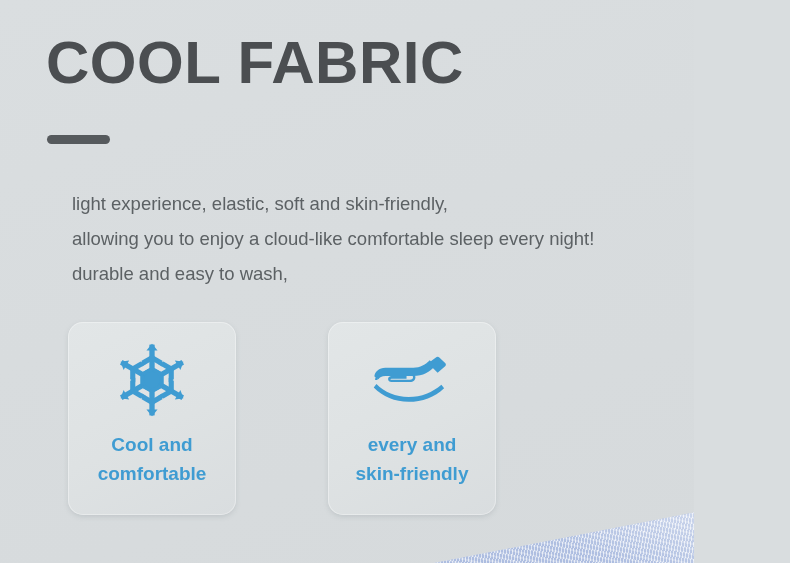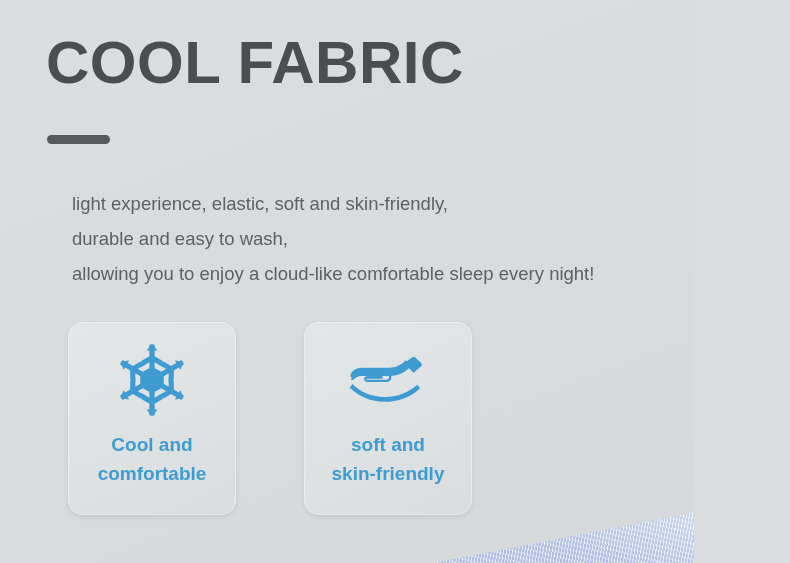--- a/index.html
+++ b/index.html
@@ -89,21 +89,21 @@
     white-space: nowrap;
     margin-left: 24px;
   }
 
   
   .cards {
     position: absolute;
     left: 68px;
     top: 322px;
     display: flex;
-    gap: 68px;
+    gap: 92px;
   }
   .card {
     width: 168px;
     height: 193px;
     box-sizing: border-box;
     border-radius: 15px;
     background: linear-gradient(155deg, #e2e6e7 0%, #dee2e3 55%, #d9dddf 100%);
     box-shadow: 0 2px 5px rgba(120,130,135,0.22),
                 0 0 0 1px rgba(255,255,255,0.35) inset;
     display: flex;
@@ -133,22 +133,22 @@
 <div id="page">
 
   <div class="fabric-corner"></div>
 
   <div class="title">COOL FABRIC</div>
 
   <div class="title-rule"></div>
 
   <div class="desc">
     <div class="desc-line">light experience, elastic, soft and skin-friendly,</div>
+    <div class="desc-line">allowing you to enjoy a cloud-like comfortable sleep every night!</div>
     <div class="desc-line">durable and easy to wash,</div>
-    <div class="desc-line">allowing you to enjoy a cloud-like comfortable sleep every night!</div>
   </div>
 
   <div class="cards">
 
     <div class="card">
       <div class="card-icon">
         <svg width="74" height="74" viewBox="0 0 100 100" aria-hidden="true">
           <g fill="#3f9cd2">
             <g id="sfarm">
               <rect x="46.4" y="2" width="7.2" height="96" rx="0.6"></rect>
@@ -184,18 +184,18 @@
                      C14,30.4 10,33.6 9.5,38 Z"></path>
             <path d="M5,33 C5,26 12,20 21,20 L62,20 C72,20 80,15 86,9 L94,17
                      C86,26 76,32 62,32 L21,32 C16,32 12,34 11,37 Z"></path>
             <path d="M83.5,6.5 L97.5,20.5 L108.5,11 C110,9.6 110,7.5 108.5,6 L100,-2
                      C98.5,-3.4 96.4,-3.4 95,-2 Z" transform="translate(0,7)"></path>
             <path d="M8,44 C20,56 36,63 55,63 C74,63 90,56 103,45 L107,50
                      C93,63 75,70 55,70 C35,70 17,62 4,49 Z"></path>
           </g>
         </svg>
       </div>
-      <div class="card-label">soft and
+      <div class="card-label">every and
 skin-friendly</div>
     </div>
 
   </div>
 </div>
 
 </body></html>

